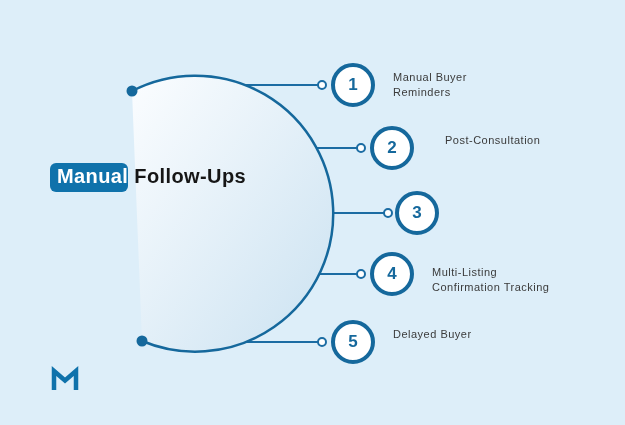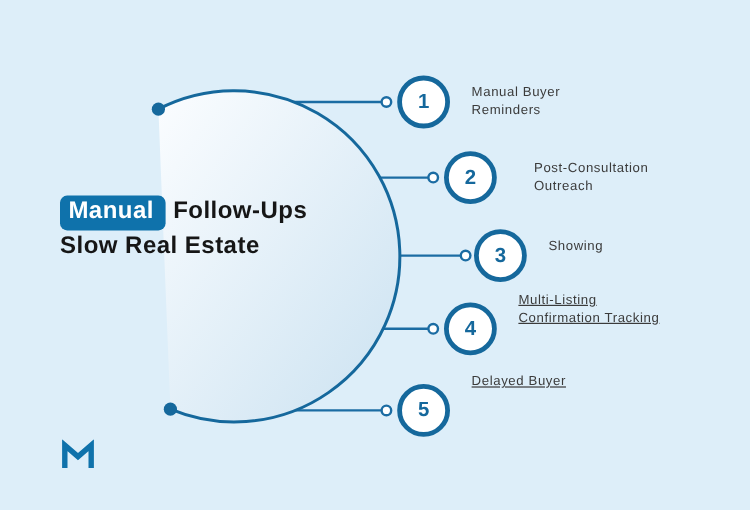--- a/index.html
+++ b/index.html
@@ -31,21 +31,21 @@
     letter-spacing: 0.4px;
     line-height: 27px;
     color: #161616;
   }
   .title-line { white-space: nowrap; }
   .badge {
     display: inline-block;
     background: #0f72ab;
     color: #ffffff;
     border-radius: 6px;
-    padding: 0px 10px 2px 7px;
+    padding: 0px 0 2px 7px;
     margin-right: 6px;
   }
 
   
   .step-circle {
     position: absolute;
     width: 44px; height: 44px;
     border: 4px solid #15689c;
     border-radius: 50%;
     background: #ffffff;
@@ -67,22 +67,22 @@
 
   .c1 { left: 331px; top: 63px; }
   .c2 { left: 370px; top: 126px; }
   .c3 { left: 395px; top: 191px; }
   .c4 { left: 370px; top: 252px; }
   .c5 { left: 331px; top: 320px; }
 
   .l1 { left: 393px; top: 70px; }
   .l2 { left: 432px; top: 133px; margin-left: 13px; }
   .l3 { left: 457px; top: 198px; }
-  .l4 { left: 432px; top: 243px; text-decoration: underline; }
-  .l5 { left: 393px; top: 311px; text-decoration: underline; }
+  .l4 { left: 432px; top: 265px; }
+  .l5 { left: 393px; top: 327px; }
 
   
   .logo {
     position: absolute;
     left: 51px;
     top: 366px;
     width: 28px;
     height: 26px;
   }
 </style>
@@ -116,44 +116,41 @@
     <circle cx="361" cy="148" r="4" fill="#ffffff" stroke="#1b6ca3" stroke-width="2"></circle>
     <circle cx="388" cy="213" r="4" fill="#ffffff" stroke="#1b6ca3" stroke-width="2"></circle>
     <circle cx="361" cy="274" r="4" fill="#ffffff" stroke="#1b6ca3" stroke-width="2"></circle>
     <circle cx="322" cy="342" r="4" fill="#ffffff" stroke="#1b6ca3" stroke-width="2"></circle>
   </svg>
 
   <div class="title-block">
     <div class="title-line">
       <span class="badge">Manual</span><span>Follow-Ups</span>
     </div>
-    <div class="title-line">Slow Real Estate</div>
   </div>
 
   <div class="step-circle c1">
     <span>1</span>
   </div>
   <div class="step-label l1">
     <div>Manual Buyer</div>
     <div>Reminders</div>
   </div>
 
   <div class="step-circle c2">
     <span>2</span>
   </div>
   <div class="step-label l2">
     <div>Post-Consultation</div>
-    <div>Outreach</div>
   </div>
 
   <div class="step-circle c3">
     <span>3</span>
   </div>
   <div class="step-label l3">
-    <div>Showing</div>
   </div>
 
   <div class="step-circle c4">
     <span>4</span>
   </div>
   <div class="step-label l4">
     <div>Multi-Listing</div>
     <div>Confirmation Tracking</div>
   </div>
 

